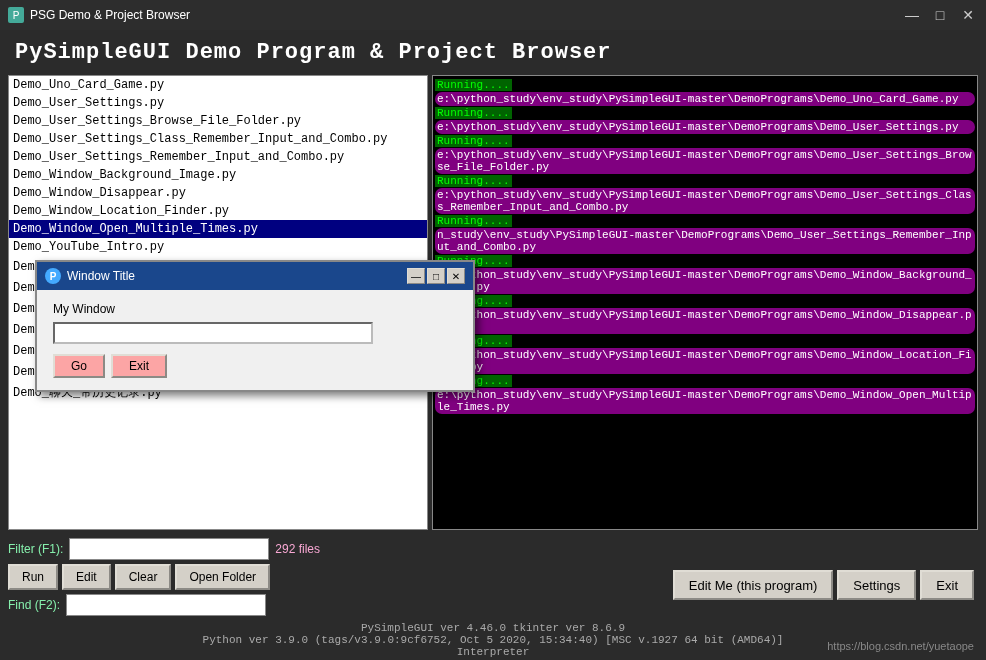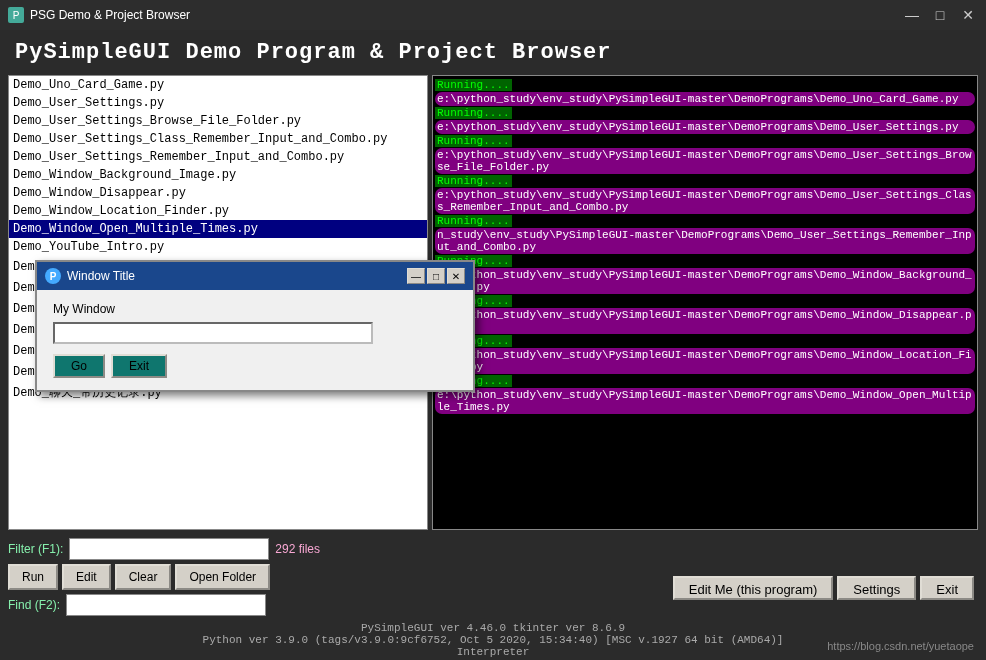--- a/index.html
+++ b/index.html
@@ -231,21 +231,21 @@
       gap: 4px;
     }
 
     .btn-large {
       background: #d4d0c8;
       border: 2px outset #e0ddd5;
       padding: 4px 14px;
       font-family: Arial, sans-serif;
       font-size: 13px;
       cursor: pointer;
-      height: 24px;
+      height: 30px;
     }
 
     
     .status-bar {
       background: #2b2b2b;
       padding: 2px 8px;
       text-align: center;
     }
     .status-text {
       color: #aaa;
@@ -338,21 +338,21 @@
       display: block;
       margin-bottom: 10px;
     }
 
     .popup-buttons {
       display: flex;
       gap: 6px;
     }
 
     .popup-btn {
-      background: #0f766e;
+      background: #fca5a5;
       border: 2px outset #e0ddd5;
       padding: 3px 16px;
       font-size: 12px;
       cursor: pointer;
       font-family: Arial, sans-serif;
     }
 
     
     .watermark {
       position: absolute;

